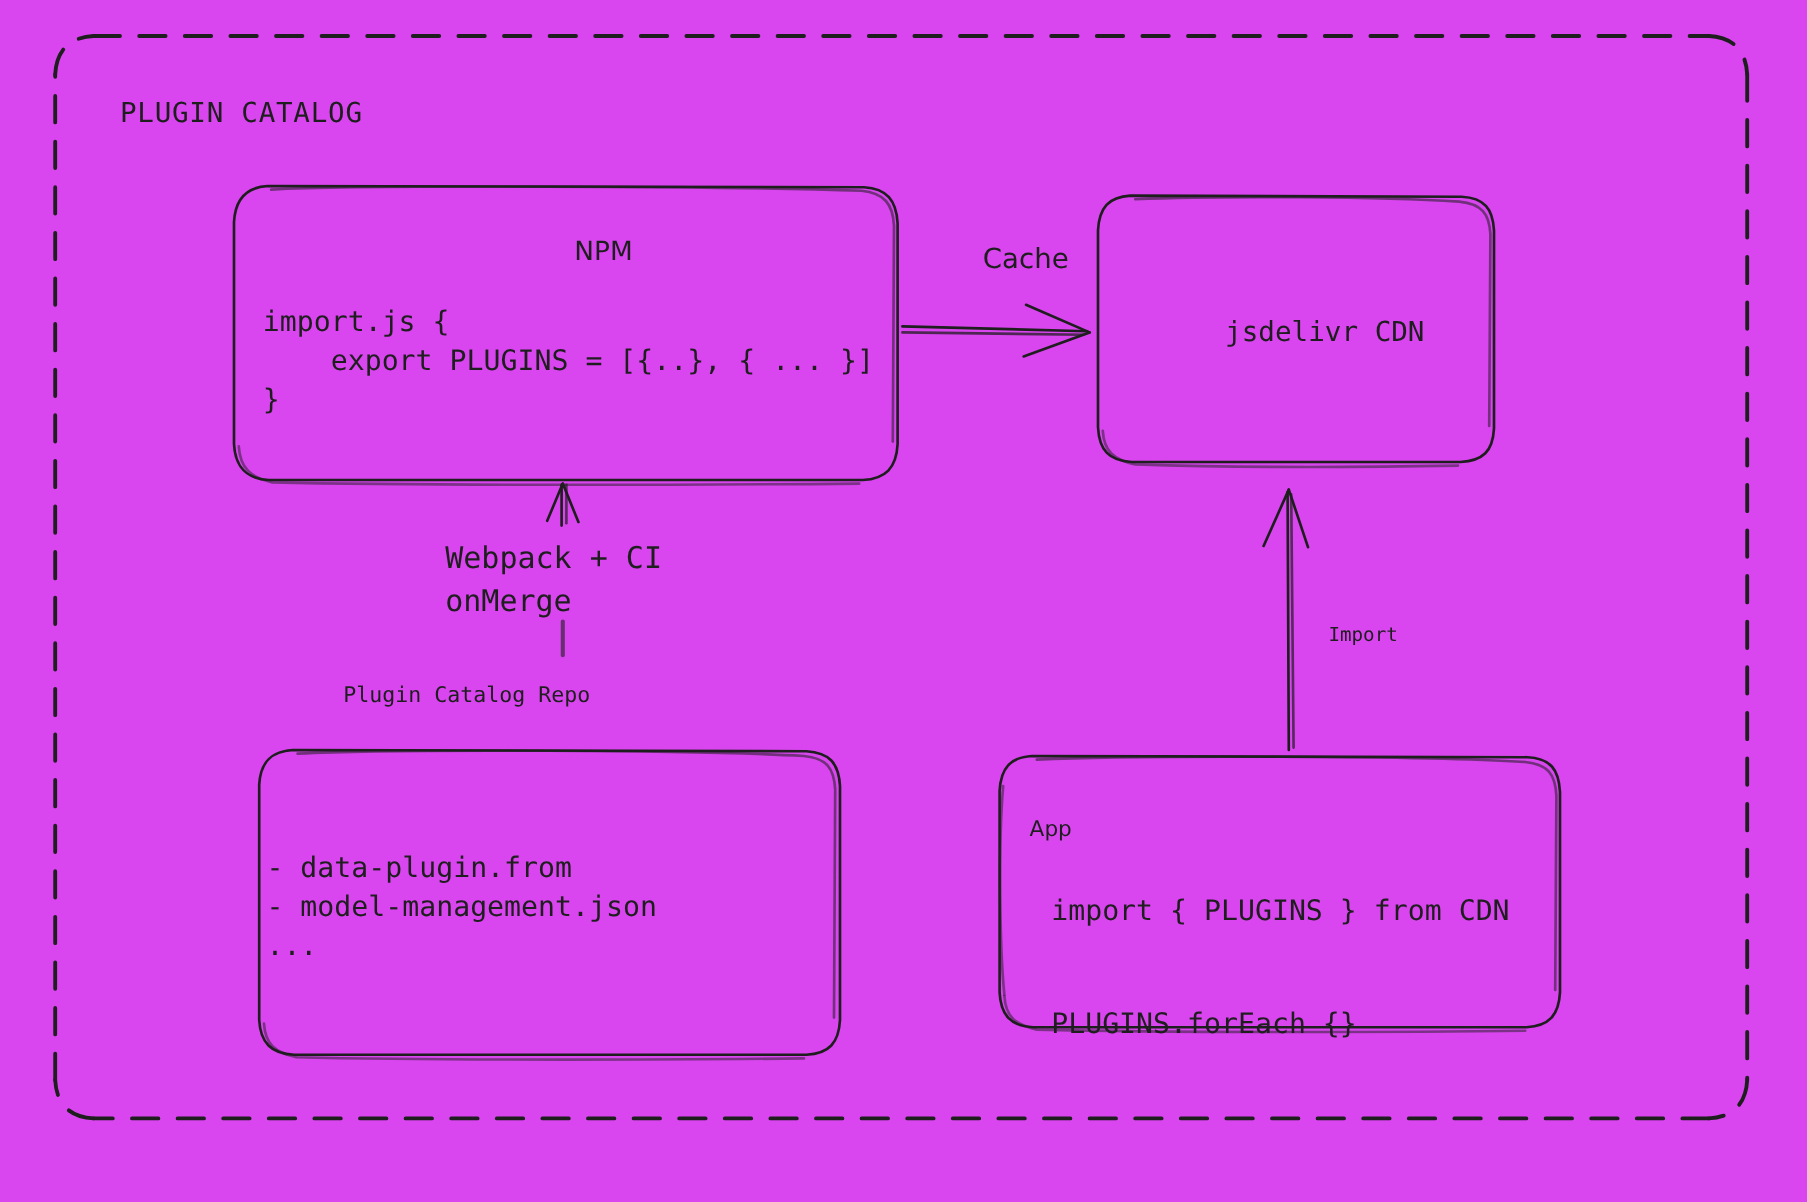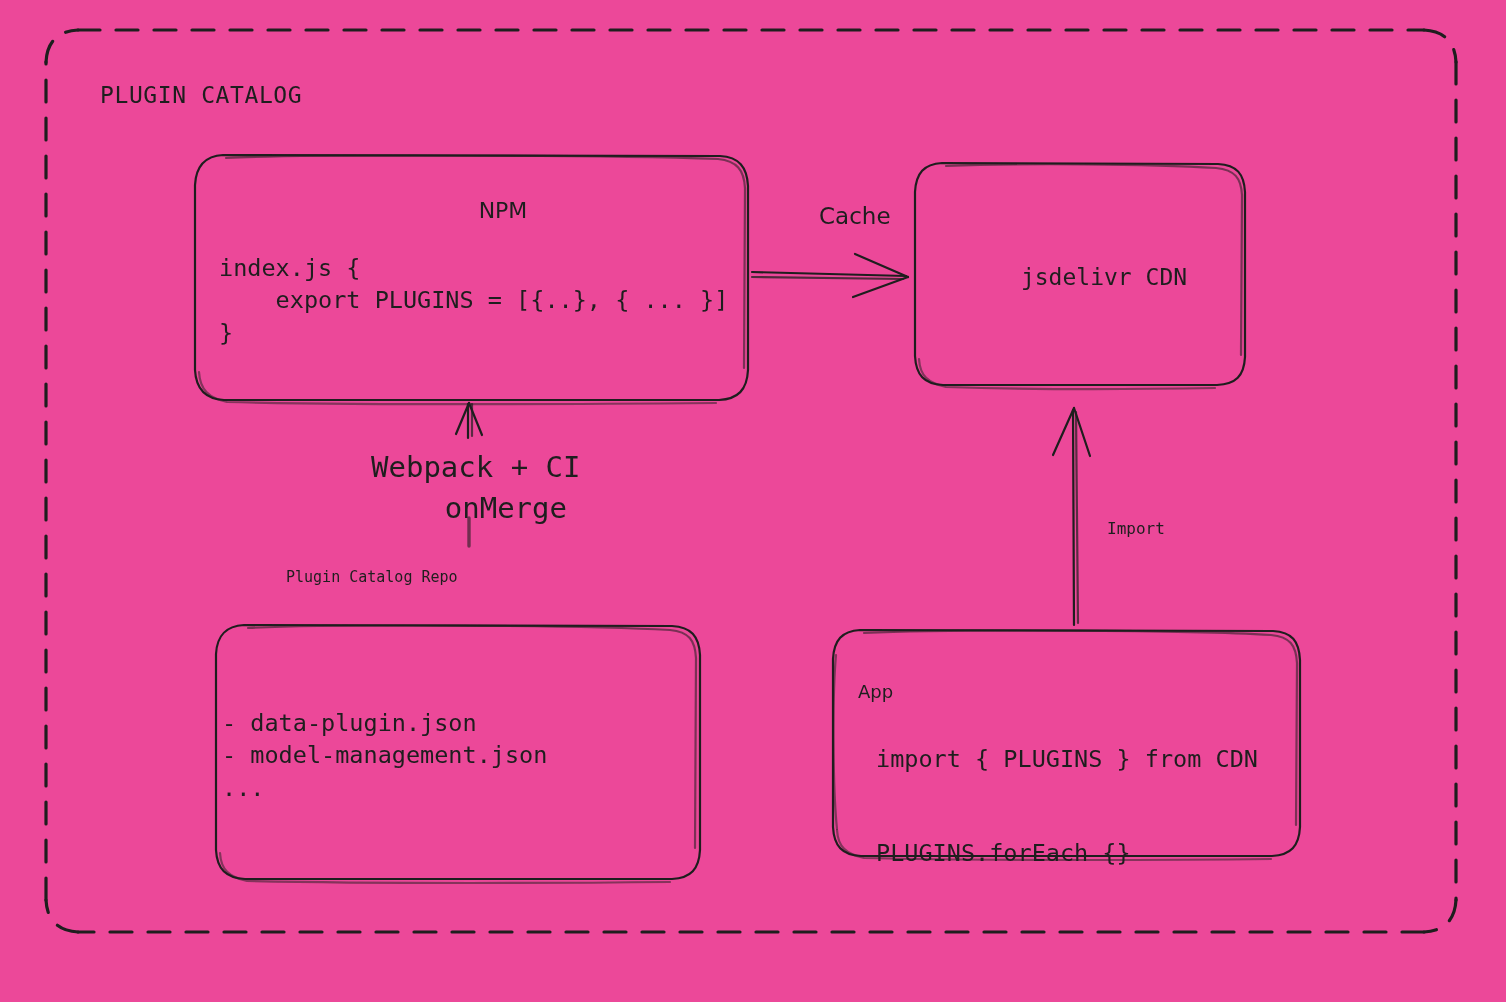--- a/index.html
+++ b/index.html
@@ -8,21 +8,21 @@
     padding: 0;
     background: #ffffff;
   }
   body {
     font-family: "DejaVu Sans Mono", monospace;
   }
   #canvas {
     position: relative;
     width: 1506px;
     height: 1002px;
-    background: #ec4899;
+    background: #d946ef;
     overflow: hidden;
   }
   #sketch-layer {
     position: absolute;
     left: 0;
     top: 0;
     width: 1506px;
     height: 1002px;
     pointer-events: none;
   }
@@ -66,29 +66,29 @@
   }
   .cache-label {
     left: 787px;
     top: 200px;
     font-size: 23px;
     margin-left: 32px;
   }
   .webpack-label {
     left: 371px;
     top: 447px;
-    font-size: 29px;
-    text-align: right;
+    font-size: 25px;
+    text-align: left;
     width: 196px;
     line-height: 1.42;
   }
   .repo-label {
     left: 286px;
     top: 567px;
-    font-size: 15px;
+    font-size: 18px;
   }
   .repo-code {
     left: 222px;
     top: 707px;
     font-size: 23.5px;
     line-height: 1.38;
   }
   .import-label {
     left: 1107px;
     top: 518px;
@@ -198,33 +198,33 @@
         <path d="M 1053 455 L 1074 408"></path>
         <path d="M 1074 408 L 1090 456"></path>
       </g>
 
     </g>
   </svg>
 
   <div class="txt mono group-title">PLUGIN CATALOG</div>
 
   <div class="txt sans npm-title">NPM</div>
-  <div class="txt mono npm-code">index.js {
+  <div class="txt mono npm-code">import.js {
     export PLUGINS = [{..}, { ... }]
 }</div>
 
   <div class="txt mono cdn-title">jsdelivr CDN</div>
 
   <div class="txt sans cache-label">Cache</div>
 
   <div class="txt mono webpack-label">Webpack + CI
 onMerge</div>
 
   <div class="txt mono repo-label">Plugin Catalog Repo</div>
-  <div class="txt mono repo-code">- data-plugin.json
+  <div class="txt mono repo-code">- data-plugin.from
 - model-management.json
 ...</div>
 
   <div class="txt mono import-label">Import</div>
 
   <div class="txt sans app-title">App</div>
   <div class="txt mono app-code">import { PLUGINS } from CDN
 
 PLUGINS.forEach {}</div>
 

